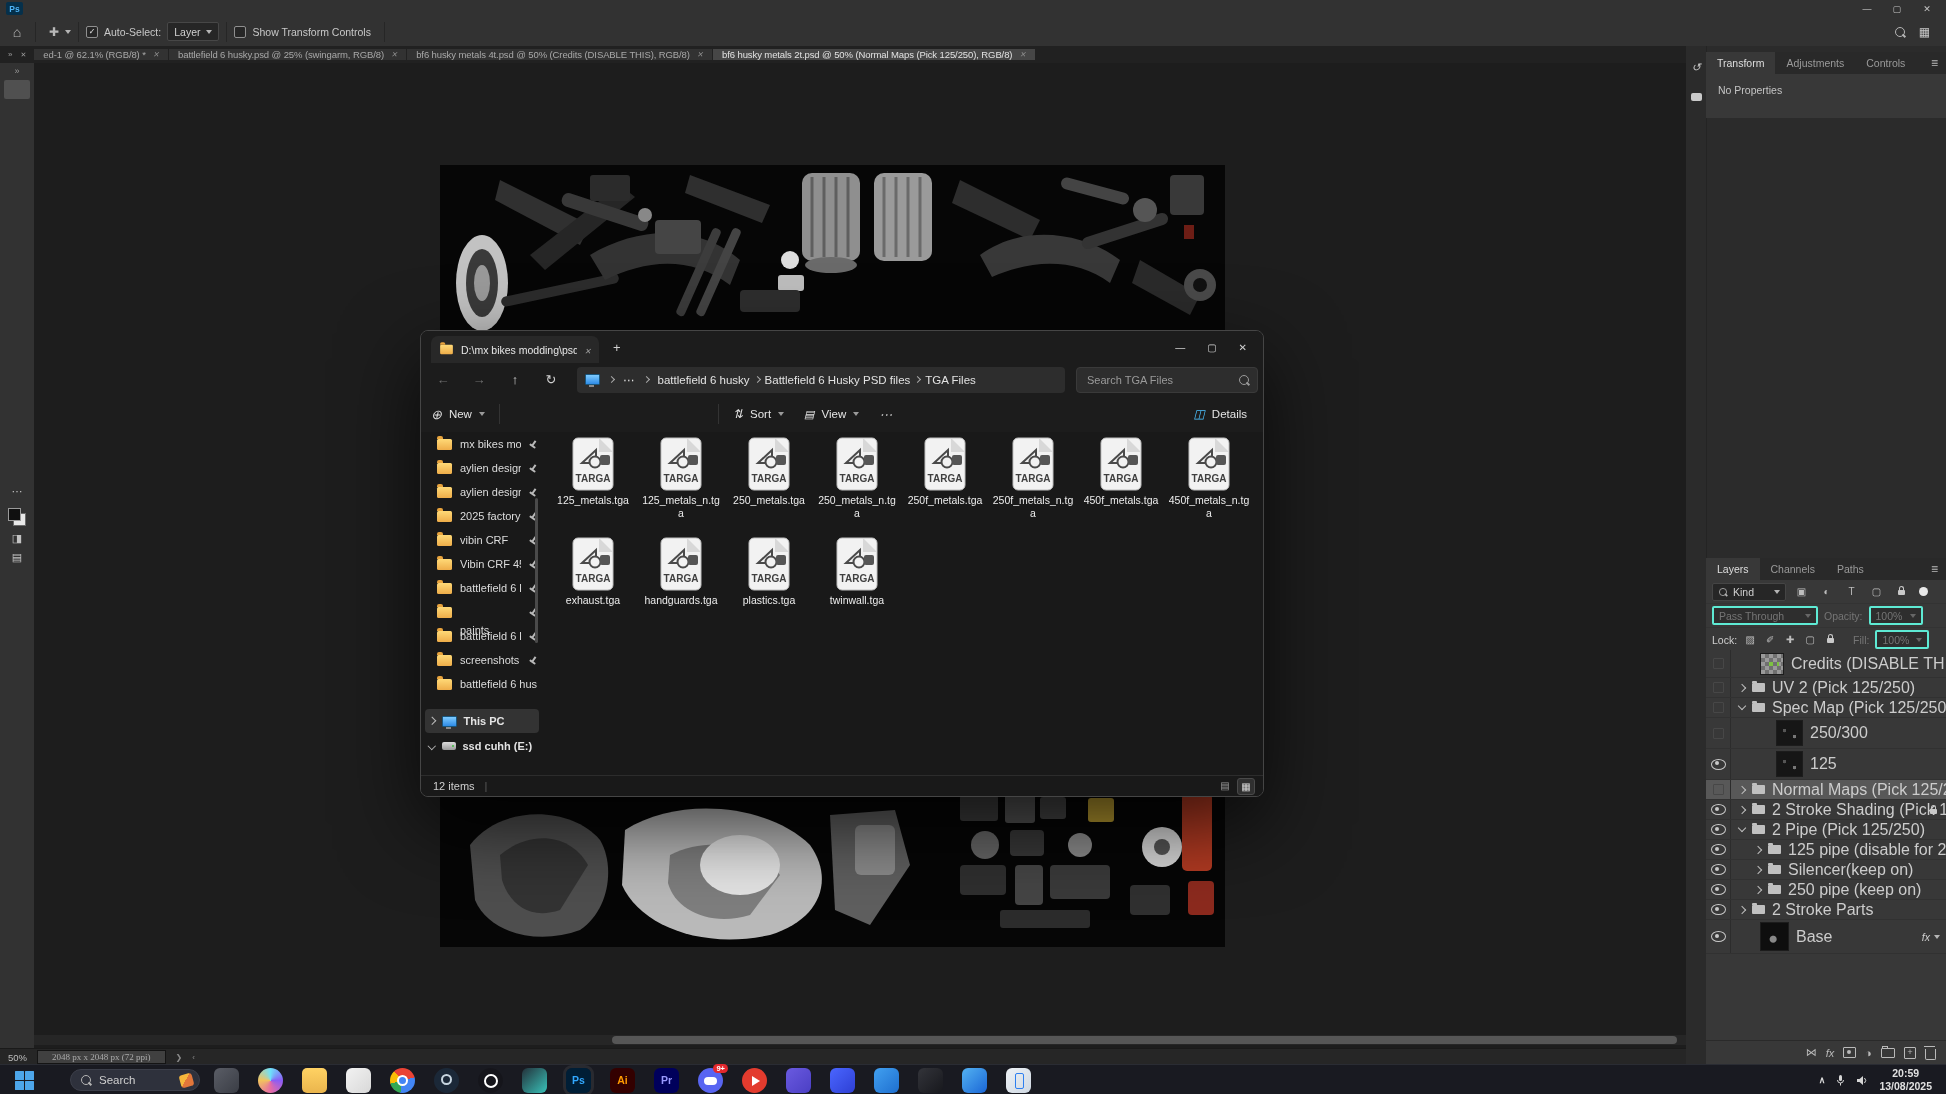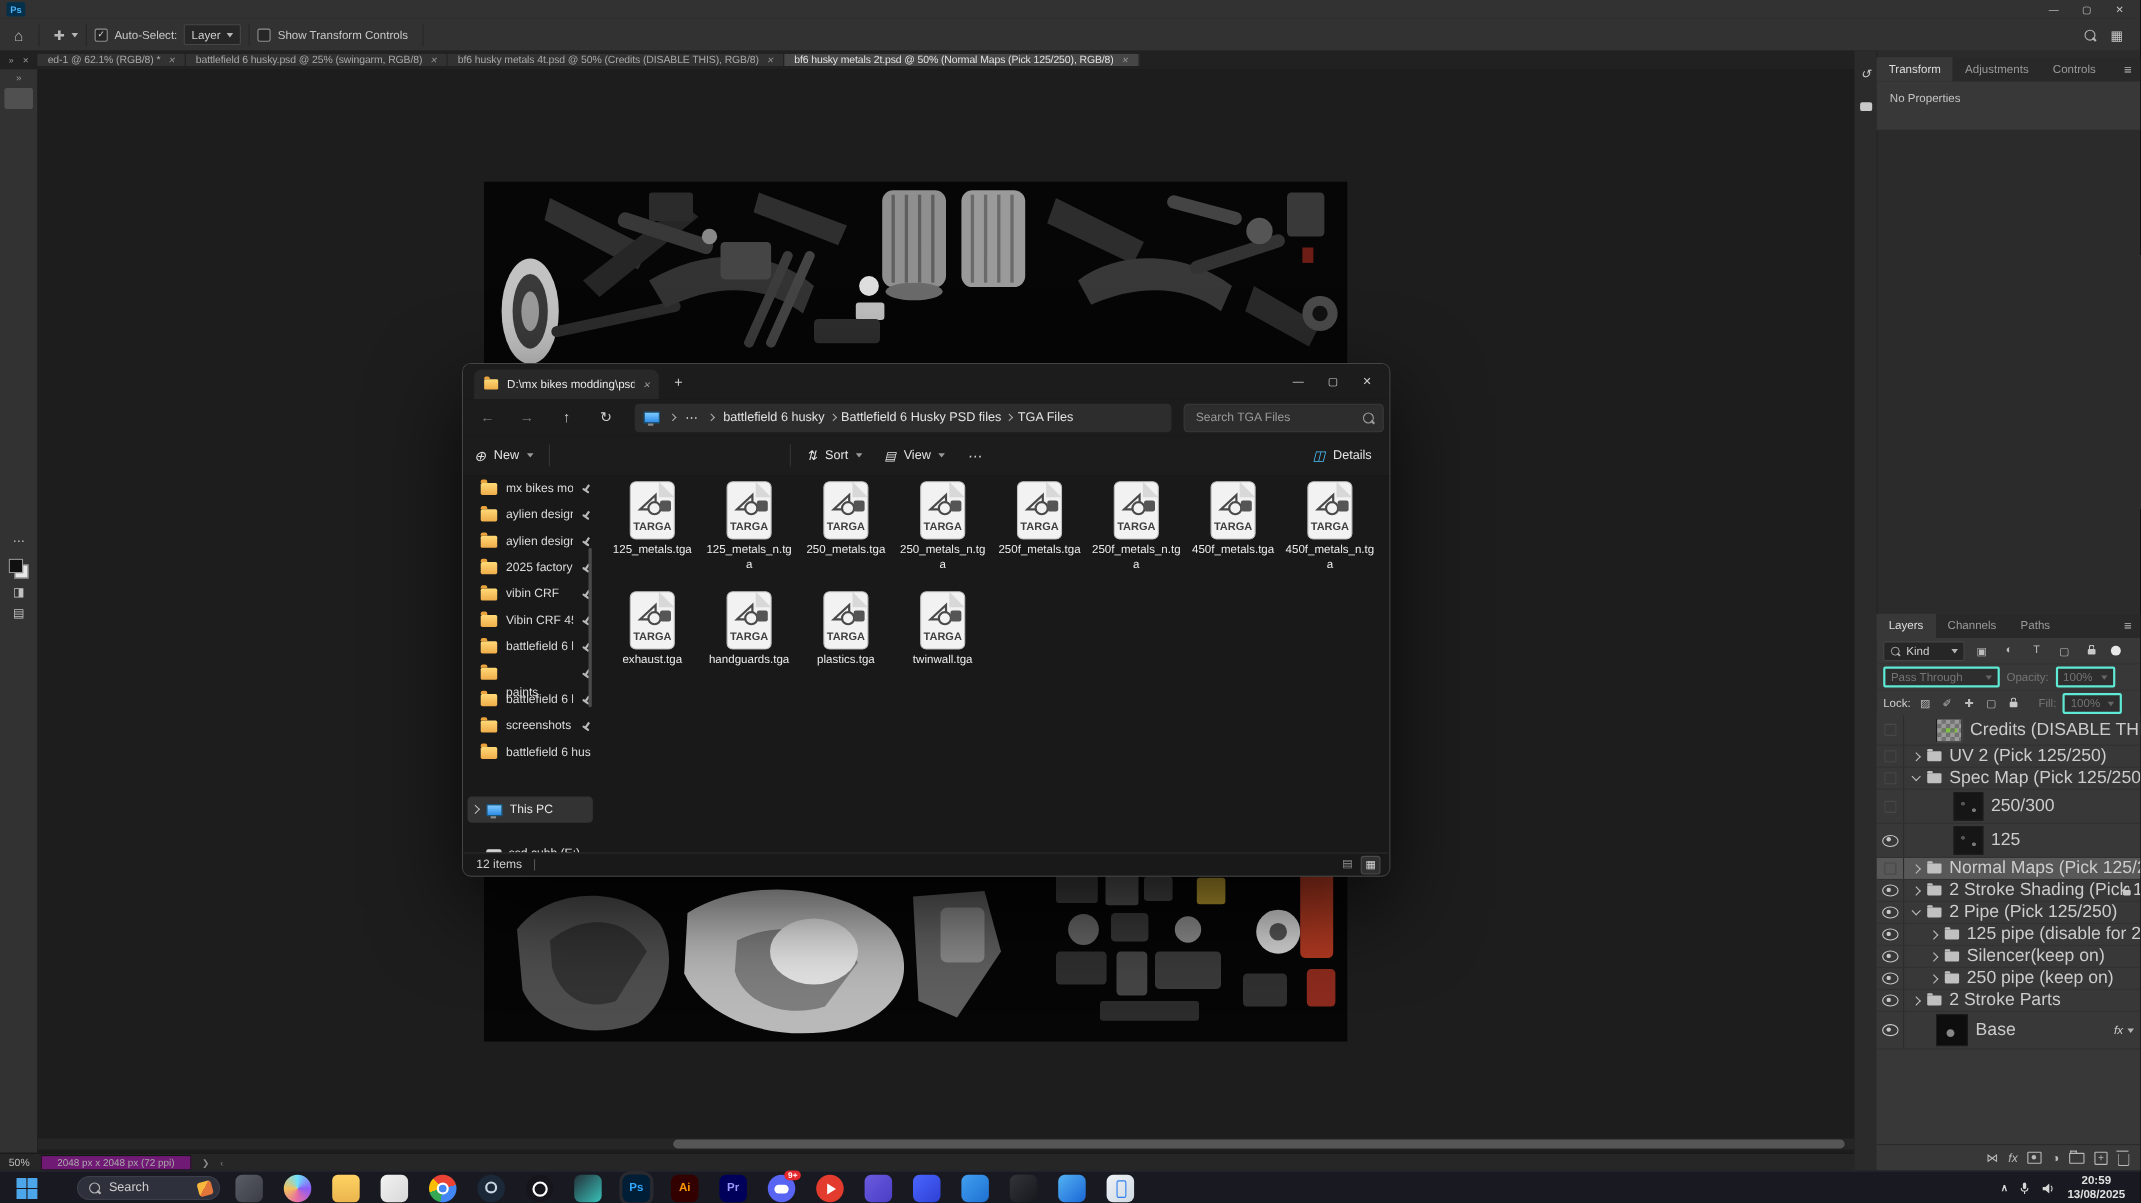--- a/index.html
+++ b/index.html
@@ -50,21 +50,21 @@
   .swatches .bg{position:absolute;right:0;bottom:0;width:11px;height:11px;background:#e8e8e8;border:1px solid #6a6a6a;}
   
   #canvas{left:34px;top:63px;width:1652px;height:985px;background:#1d1d1d;overflow:hidden;}
   #docsvg{position:absolute;left:406px;top:102px;}
   .hscroll{position:absolute;left:0;top:972px;width:1652px;height:10px;background:#262626;}
   .hscroll .thumb{position:absolute;left:578px;top:1px;width:1065px;height:8px;background:#565656;border-radius:4px;}
   
   #psstatus{left:0;top:1048px;width:1686px;height:16px;background:#262626;display:flex;align-items:center;
             font-size:9.5px;color:#bdbdbd;border-top:1px solid #1a1a1a;}
   #psstatus .zoom{margin:0 10px 0 8px;}
-  #psstatus .docinfo{background:#701a75;border:1px solid #141414;padding:1px 14px;font-size:9px;color:#aaa;}
+  #psstatus .docinfo{background:#404040;border:1px solid #141414;padding:1px 14px;font-size:9px;color:#aaa;font-family:Liberation Serif, serif;}
   #psstatus .chv{margin-left:10px;color:#8a8a8a;font-size:8px;}
   .i-chr::before{content:'❯';} .i-chl::before{content:'‹';}
   
   #dock{left:1686px;top:46px;width:260px;height:1018px;background:#2b2b2b;}
   .dstrip{position:absolute;left:0;top:0;width:20px;height:100%;background:#2b2b2b;border-right:1px solid #242424;}
   .dstrip .ic{width:20px;height:22px;display:flex;align-items:center;justify-content:center;color:#c9c9c9;font-size:11px;}
   .i-hist::before{content:'↺';}
   .bubble{width:11px;height:8px;background:#c9c9c9;border-radius:2px;position:relative;display:inline-block;}
   .bubble::after{content:'';position:absolute;left:2px;bottom:-3px;border:3px solid transparent;border-top-color:#c9c9c9;}
   .panel-tabs{display:flex;align-items:stretch;background:#292929;height:22px;font-size:10.5px;color:#9a9a9a;}
@@ -160,21 +160,21 @@
   .i-sort::before{content:'⇅';font-size:12px;} .i-view::before{content:'▤';font-size:11px;} .i-dots::before{content:'⋯';font-size:13px;color:#d0d0d0;}
   .details-btn{margin-left:auto;display:flex;align-items:center;gap:7px;padding-right:16px;color:#e4e4e4;}
   .i-details::before{content:'◫';color:#4cc2ff;font-size:12px;}
   .ebody{position:absolute;left:0;top:101px;width:100%;height:344px;background:#191919;}
   .esidebar{position:absolute;left:0;top:0;width:122px;height:100%;}
   .sb-item{display:flex;align-items:center;gap:8px;height:24px;padding:0 6px 0 16px;font-size:11px;color:#dcdcdc;}
   .sb-item .pin{margin-left:auto;flex:none;}
   .pin{width:8px;height:9px;position:relative;transform:rotate(35deg);}
   .pin::before{content:'';position:absolute;left:3px;top:0;width:2px;height:6px;background:#b9b9b9;}
   .pin::after{content:'';position:absolute;left:0.5px;top:5px;width:7px;height:2px;background:#b9b9b9;border-radius:1px;}
-  .sb-drive{display:flex;align-items:center;gap:7px;height:24px;margin:16px 4px;padding:0 4px;border-radius:4px;font-size:11px;color:#e4e4e4;}
+  .sb-drive{display:flex;align-items:center;gap:7px;height:24px;margin:1px 4px;padding:0 4px;border-radius:4px;font-size:11px;color:#e4e4e4;font-weight:bold;}
   .sb-drive.selected{background:#333333;}
   .sb-drive .chev{width:4.5px;height:4.5px;border-right:1.3px solid #b8b8b8;border-bottom:1.3px solid #b8b8b8;transform:rotate(-45deg);flex:none;}
   .sb-drive.expanded .chev{transform:rotate(45deg);}
   .sb-drive .mon{display:none;} .sb-drive.monitor .mon{display:block;}
   .drv{display:none;width:14px;height:8px;background:linear-gradient(#dcdcdc,#9a9a9a);border-radius:2px;position:relative;flex:none;}
   .drv::after{content:'';position:absolute;right:2px;top:3px;width:2px;height:2px;border-radius:50%;background:#3fbf3f;}
   .sb-drive.drive .drv{display:block;}
   .sb-scroll{position:absolute;left:114px;top:66px;width:3px;height:145px;background:#4a4a4a;border-radius:2px;}
   .egrid{position:absolute;left:128px;top:2px;width:706px;display:flex;flex-wrap:wrap;align-content:flex-start;}
   .ftile{width:88px;height:100px;display:flex;flex-direction:column;align-items:center;padding-top:3px;box-sizing:border-box;}

